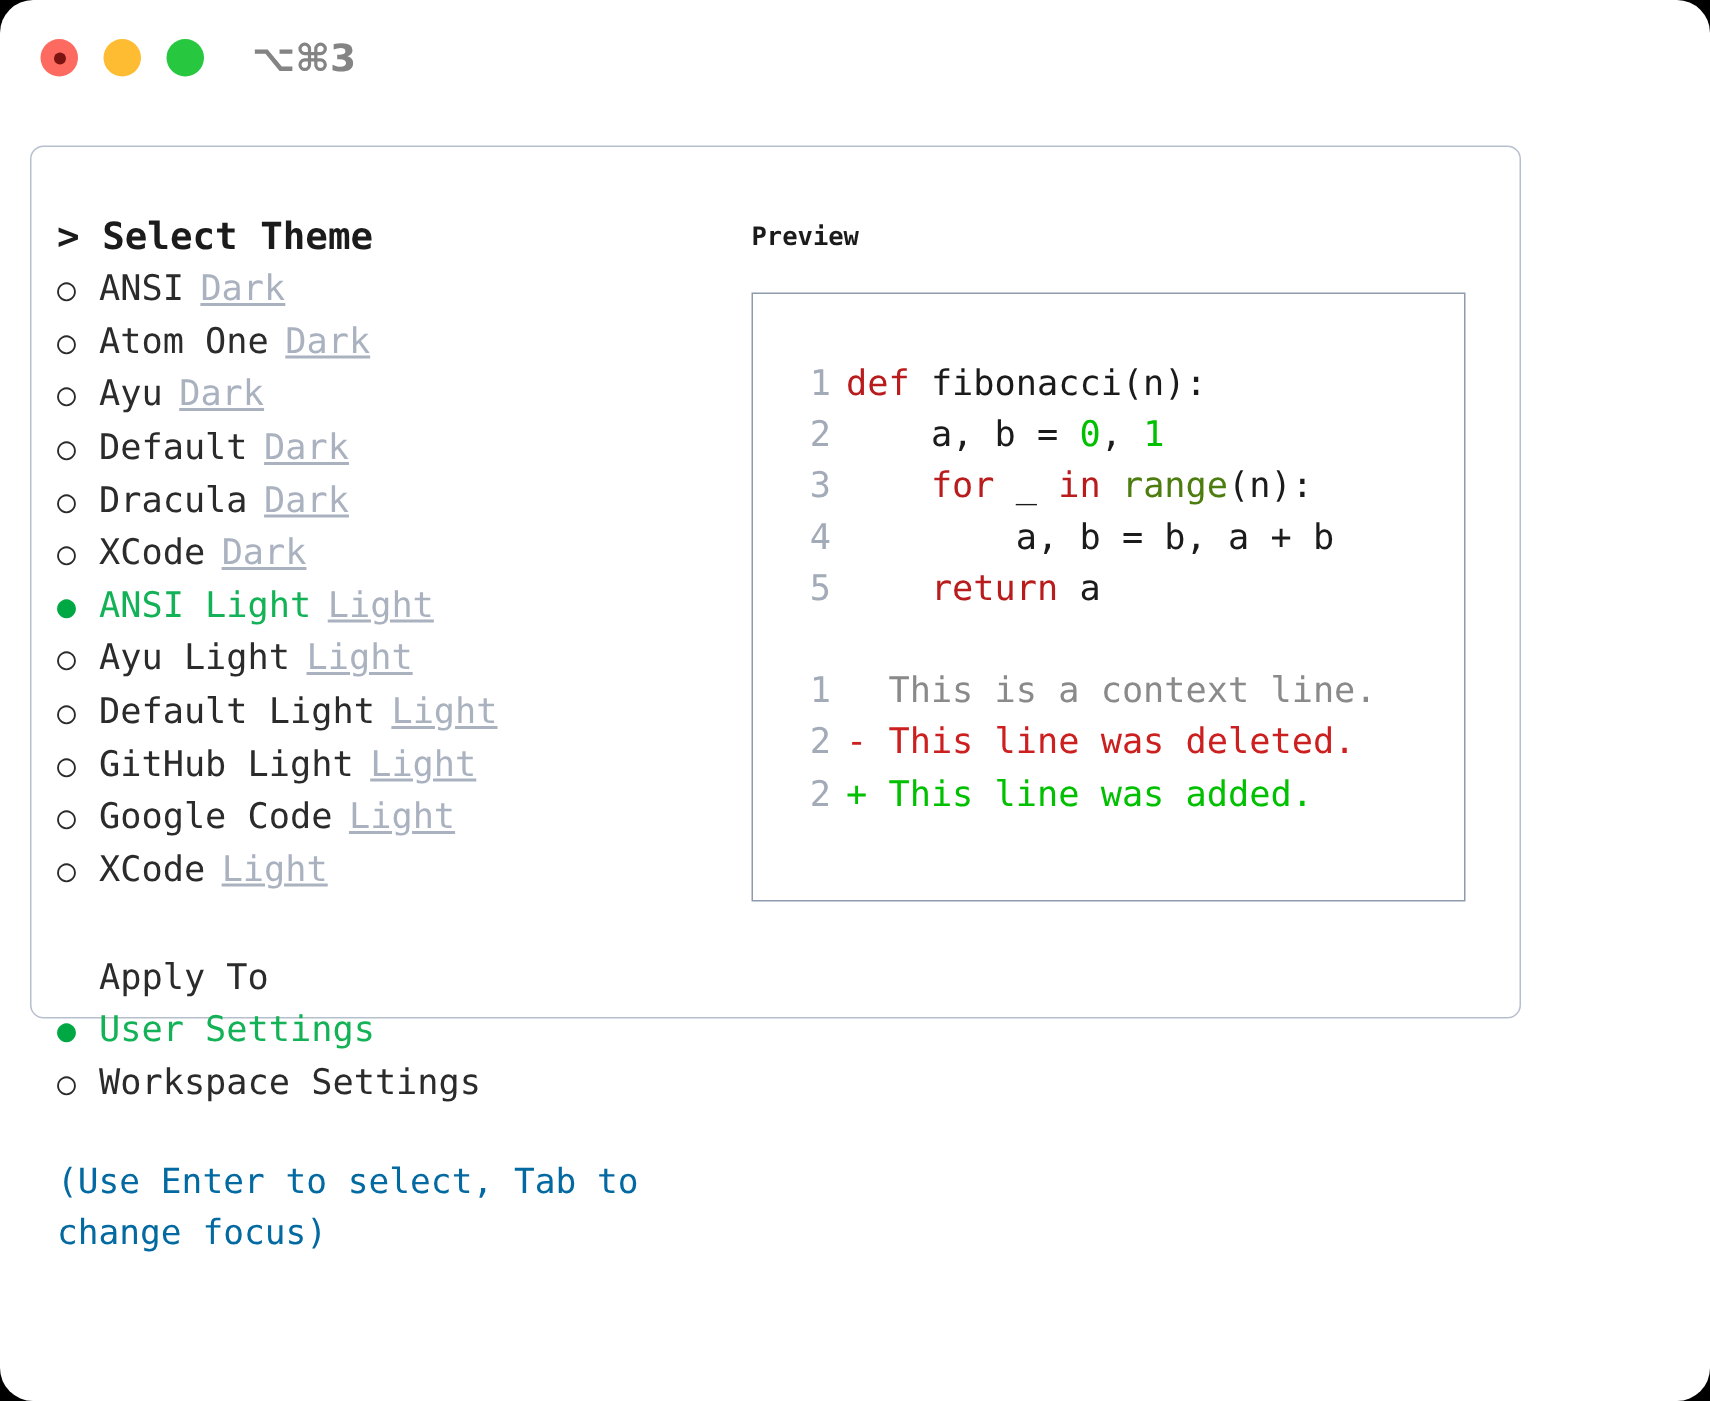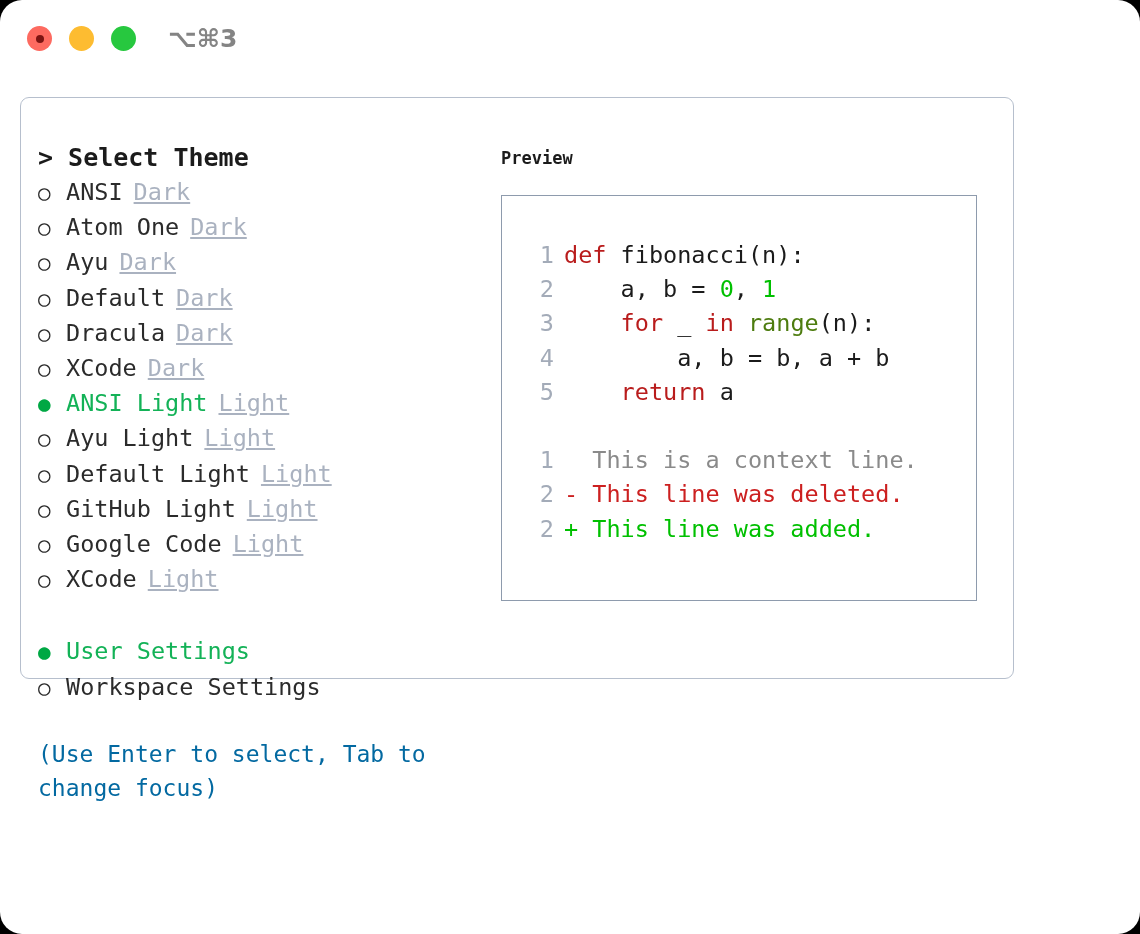--- a/index.html
+++ b/index.html
@@ -236,20 +236,21 @@
             <div class="option-row is-selected"><span class="bullet selected">●</span><span class="opt-name">ANSI Light</span><span class="opt-kind">Light</span></div>
             <div class="option-row"><span class="bullet">○</span><span class="opt-name">Ayu Light</span><span class="opt-kind">Light</span></div>
             <div class="option-row"><span class="bullet">○</span><span class="opt-name">Default Light</span><span class="opt-kind">Light</span></div>
             <div class="option-row"><span class="bullet">○</span><span class="opt-name">GitHub Light</span><span class="opt-kind">Light</span></div>
             <div class="option-row"><span class="bullet">○</span><span class="opt-name">Google Code</span><span class="opt-kind">Light</span></div>
             <div class="option-row"><span class="bullet">○</span><span class="opt-name">XCode</span><span class="opt-kind">Light</span></div>
           </div>
 
         <div class="group-spacer"></div>
 
+        <div class="apply-title">Apply To</div>
 
         <div class="option-list" id="apply-list">
             <div class="option-row is-selected"><span class="bullet selected">●</span><span class="opt-name">User Settings</span></div>
             <div class="option-row"><span class="bullet">○</span><span class="opt-name">Workspace Settings</span></div>
           </div>
 
         <div class="hint">(Use Enter to select, Tab to change focus)</div>
       </div>
 
       <div class="right-col">

